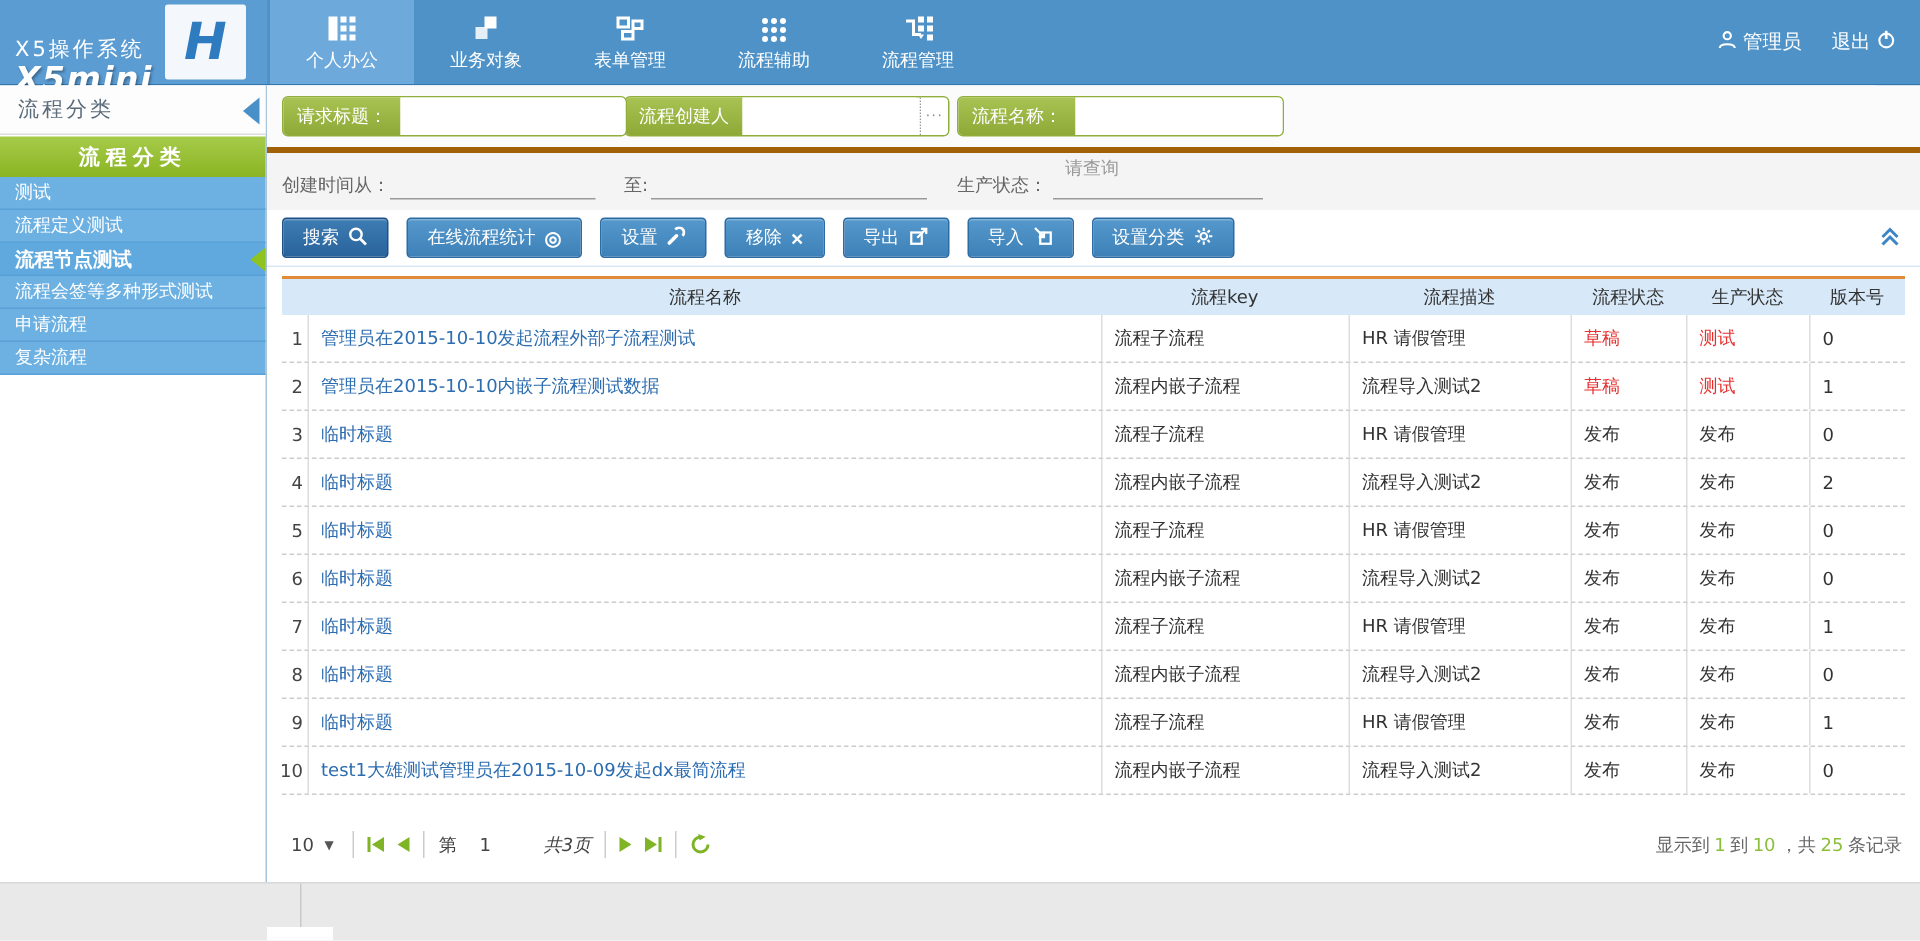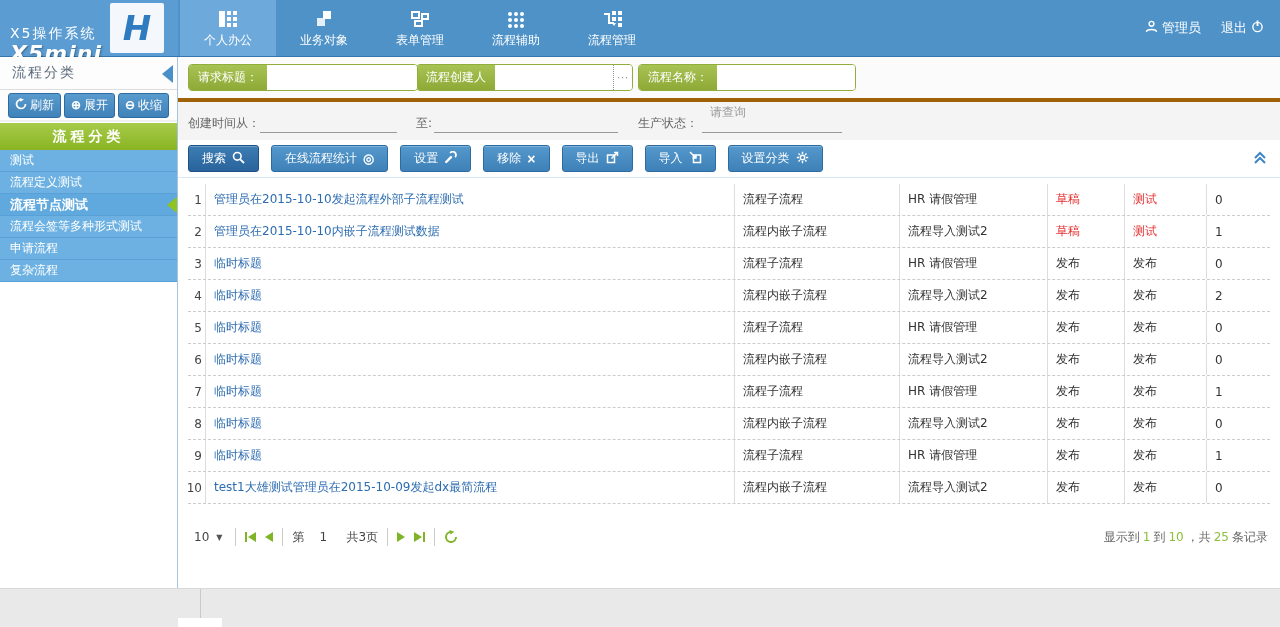--- a/index.html
+++ b/index.html
@@ -77,21 +77,21 @@
   
   .pager { display: flex; align-items: center; gap: 9px; padding: 0 12px; margin-top: 18px; height: 30px; color: #444; }
   .psize { display: flex; align-items: center; gap: 7px; cursor: pointer; padding: 2px 4px; }
   .dd-arrow { font-size: 8px; color: #555; }
   .sep { width: 1px; height: 18px; background: #ccc; }
   .pg { display: inline-flex; align-items: center; gap: 1px; cursor: pointer; }
   .tri-l { width: 0; height: 0; border-top: 5px solid transparent; border-bottom: 5px solid transparent; border-right: 8px solid #7fb427; }
   .tri-r { width: 0; height: 0; border-top: 5px solid transparent; border-bottom: 5px solid transparent; border-left: 8px solid #7fb427; }
   .pbar { width: 2px; height: 10px; background: #7fb427; }
   .page-box { display: inline-block; min-width: 20px; text-align: center; }
-  .pages-gap { margin-left: 4px; }
+  .pages-gap { margin-left: 20px; font-style: italic; }
   .summary { margin-left: auto; color: #666; display: flex; gap: 3px; align-items: center; }
   .grn { color: #8bbf3c; }
   
   .footer-band { height: 39px; background: #e9e9e9; border-top: 1px solid #d8d8d8; position: relative; }
   .fb-line { position: absolute; left: 200px; top: 0; width: 1px; height: 29px; background: #c9c9c9; }
   .fb-notch { position: absolute; left: 178px; bottom: 0; width: 44px; height: 9px; background: #fff; }
 </style>
 </head>
 <body>
 
@@ -191,39 +191,20 @@
     </span>
   </div>
 </div>
 
 <div class="content">
 
   <div class="sidebar">
     <div class="side-head">
       <span>流程分类</span>
       <span class="side-arrow"></span>
-    </div>
-    <div class="side-toolbar">
-      <button class="sbtn">
-        <span>
-          <svg width="12" height="12" viewBox="0 0 12 12">
-              <path d="M10.5 6 A4.5 4.5 0 1 1 6 1.5" fill="none" stroke="#fff" stroke-width="1.7"></path>
-              <path d="M4.6 0 L9 1.6 5.4 3.8 Z" fill="#fff"></path>
-            </svg>
-        </span>
-        <span>刷新</span>
-      </button>
-      <button class="sbtn">
-        <span class="glyph-ic">⊕</span>
-        <span>展开</span>
-      </button>
-      <button class="sbtn">
-        <span class="glyph-ic">⊖</span>
-        <span>收缩</span>
-      </button>
     </div>
     <div class="side-green">流程分类</div>
     <div>
         <div class="side-item">
     <span>测试</span>
 
   </div>
         <div class="side-item">
     <span>流程定义测试</span>
 
@@ -331,20 +312,29 @@
       </button>
       <span class="collapse-btn">
         <svg width="16" height="14" viewBox="0 0 16 14" fill="none" stroke="#3d85c6" stroke-width="2">
             <path d="M3 7 L8 2 L13 7"></path>
             <path d="M3 12 L8 7 L13 12"></path>
           </svg>
       </span>
     </div>
 
     <div class="table">
+      <div class="thead">
+        <span class="th c-num"></span>
+        <span class="th c-name">流程名称</span>
+        <span class="th c-key">流程key</span>
+        <span class="th c-desc">流程描述</span>
+        <span class="th c-status">流程状态</span>
+        <span class="th c-prod">生产状态</span>
+        <span class="th c-ver" style="text-align:center">版本号</span>
+      </div>
       <div>
           <div class="tr">
     <span class="td c-num">1</span>
     <span class="td c-name">
               <a class="row-link">管理员在2015-10-10发起流程外部子流程测试</a>
             </span>
     <span class="td c-key">流程子流程</span>
     <span class="td c-desc">HR 请假管理</span>
     <span class="td c-status red">草稿</span>
     <span class="td c-prod red">测试</span>

